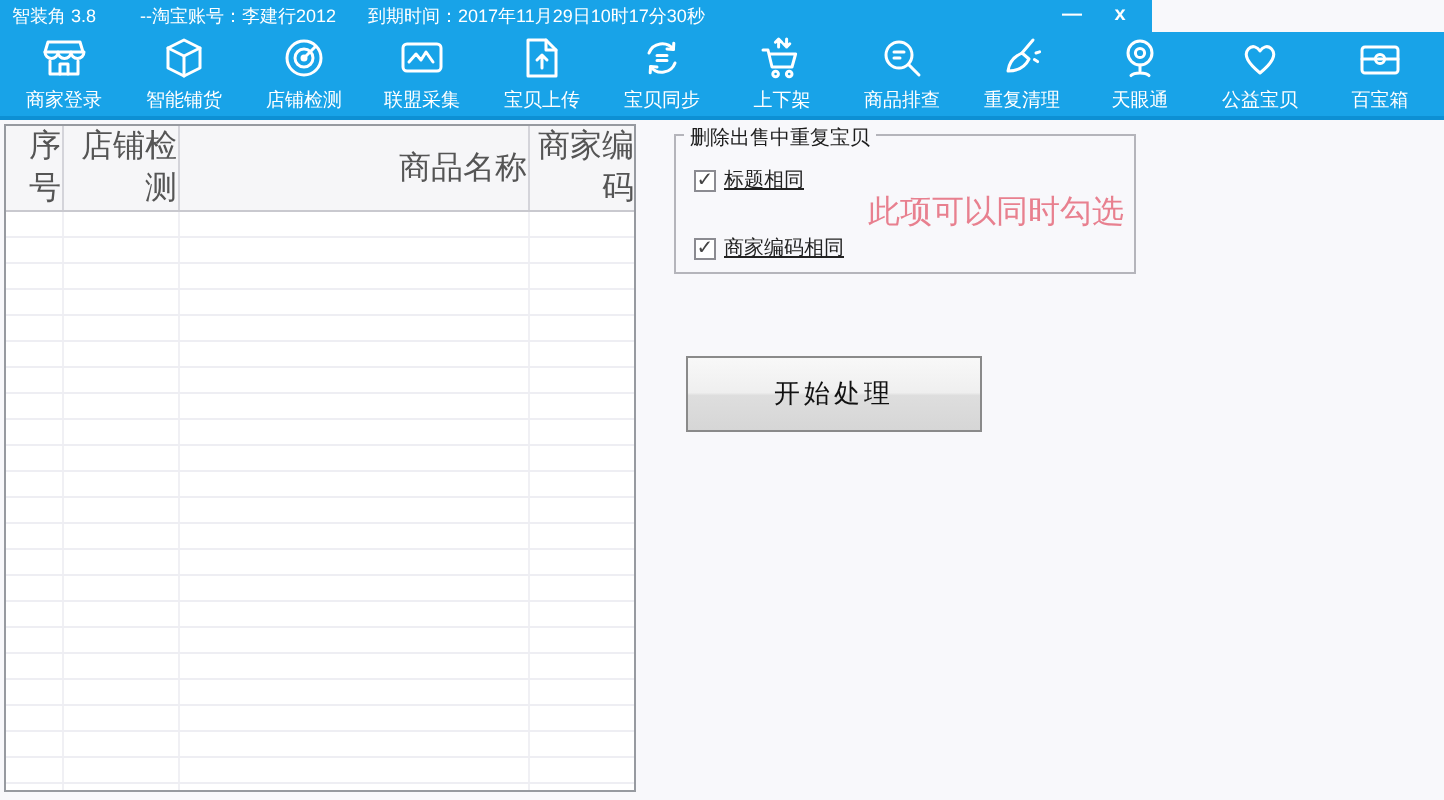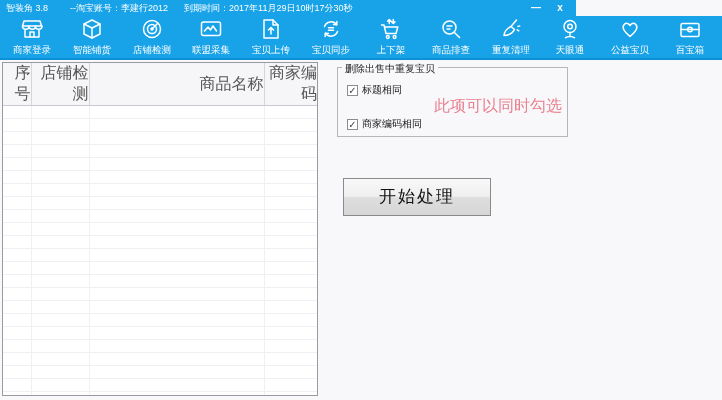--- a/index.html
+++ b/index.html
@@ -41,27 +41,27 @@
 
   
   .groupbox { position:absolute; left:337px; top:5px; width:231px; height:70px;
     border:1px solid #b5b5bb; }
   .groupbox .gtitle { position:absolute; left:4px; top:-6px; background:#f8f8fb;
     padding:0 3px; font-size:10px; color:#1c1c1c;text-align:right; }
   .optrow { position:absolute; left:9px; display:flex; align-items:center; cursor:pointer; }
   .optrow.r1 { top:15px; } .optrow.r2 { top:49px; }
   .cb { width:11px; height:11px; border:1px solid #8b8b91; background:#fff; font-size:10px;
     line-height:9px; text-align:center; color:#444; margin-right:4px; }
-  .optlabel { font-size:10px; color:#222; }
+  .optlabel { font-size:10px; color:#222;text-decoration:underline; }
   .hint { position:absolute; left:96px; top:28px; font-size:16px; color:#e8808f; }
 
   
   .start-btn { position:absolute; left:343px; top:116px; width:148px; height:38px;
     border:1px solid #8a8a8a; background:linear-gradient(#f8f8f8 0%,#efefef 48%,#dedede 52%,#d6d6d6 100%);
-    font-size:17px; color:#111; text-align:center; line-height:36px; cursor:pointer;
+    font-size:13px; color:#111; text-align:center; line-height:36px; cursor:pointer;
     font-family:"Liberation Sans","DejaVu Sans",sans-serif; letter-spacing:2px; }
 </style>
 </head>
 <body>
 
 <div class="titlebar">
   <span class="app">智装角 3.8</span>
   <span class="account">--淘宝账号：李建行2012</span>
   <span class="expire">到期时间：2017年11月29日10时17分30秒</span>
   <div class="winbtns">

